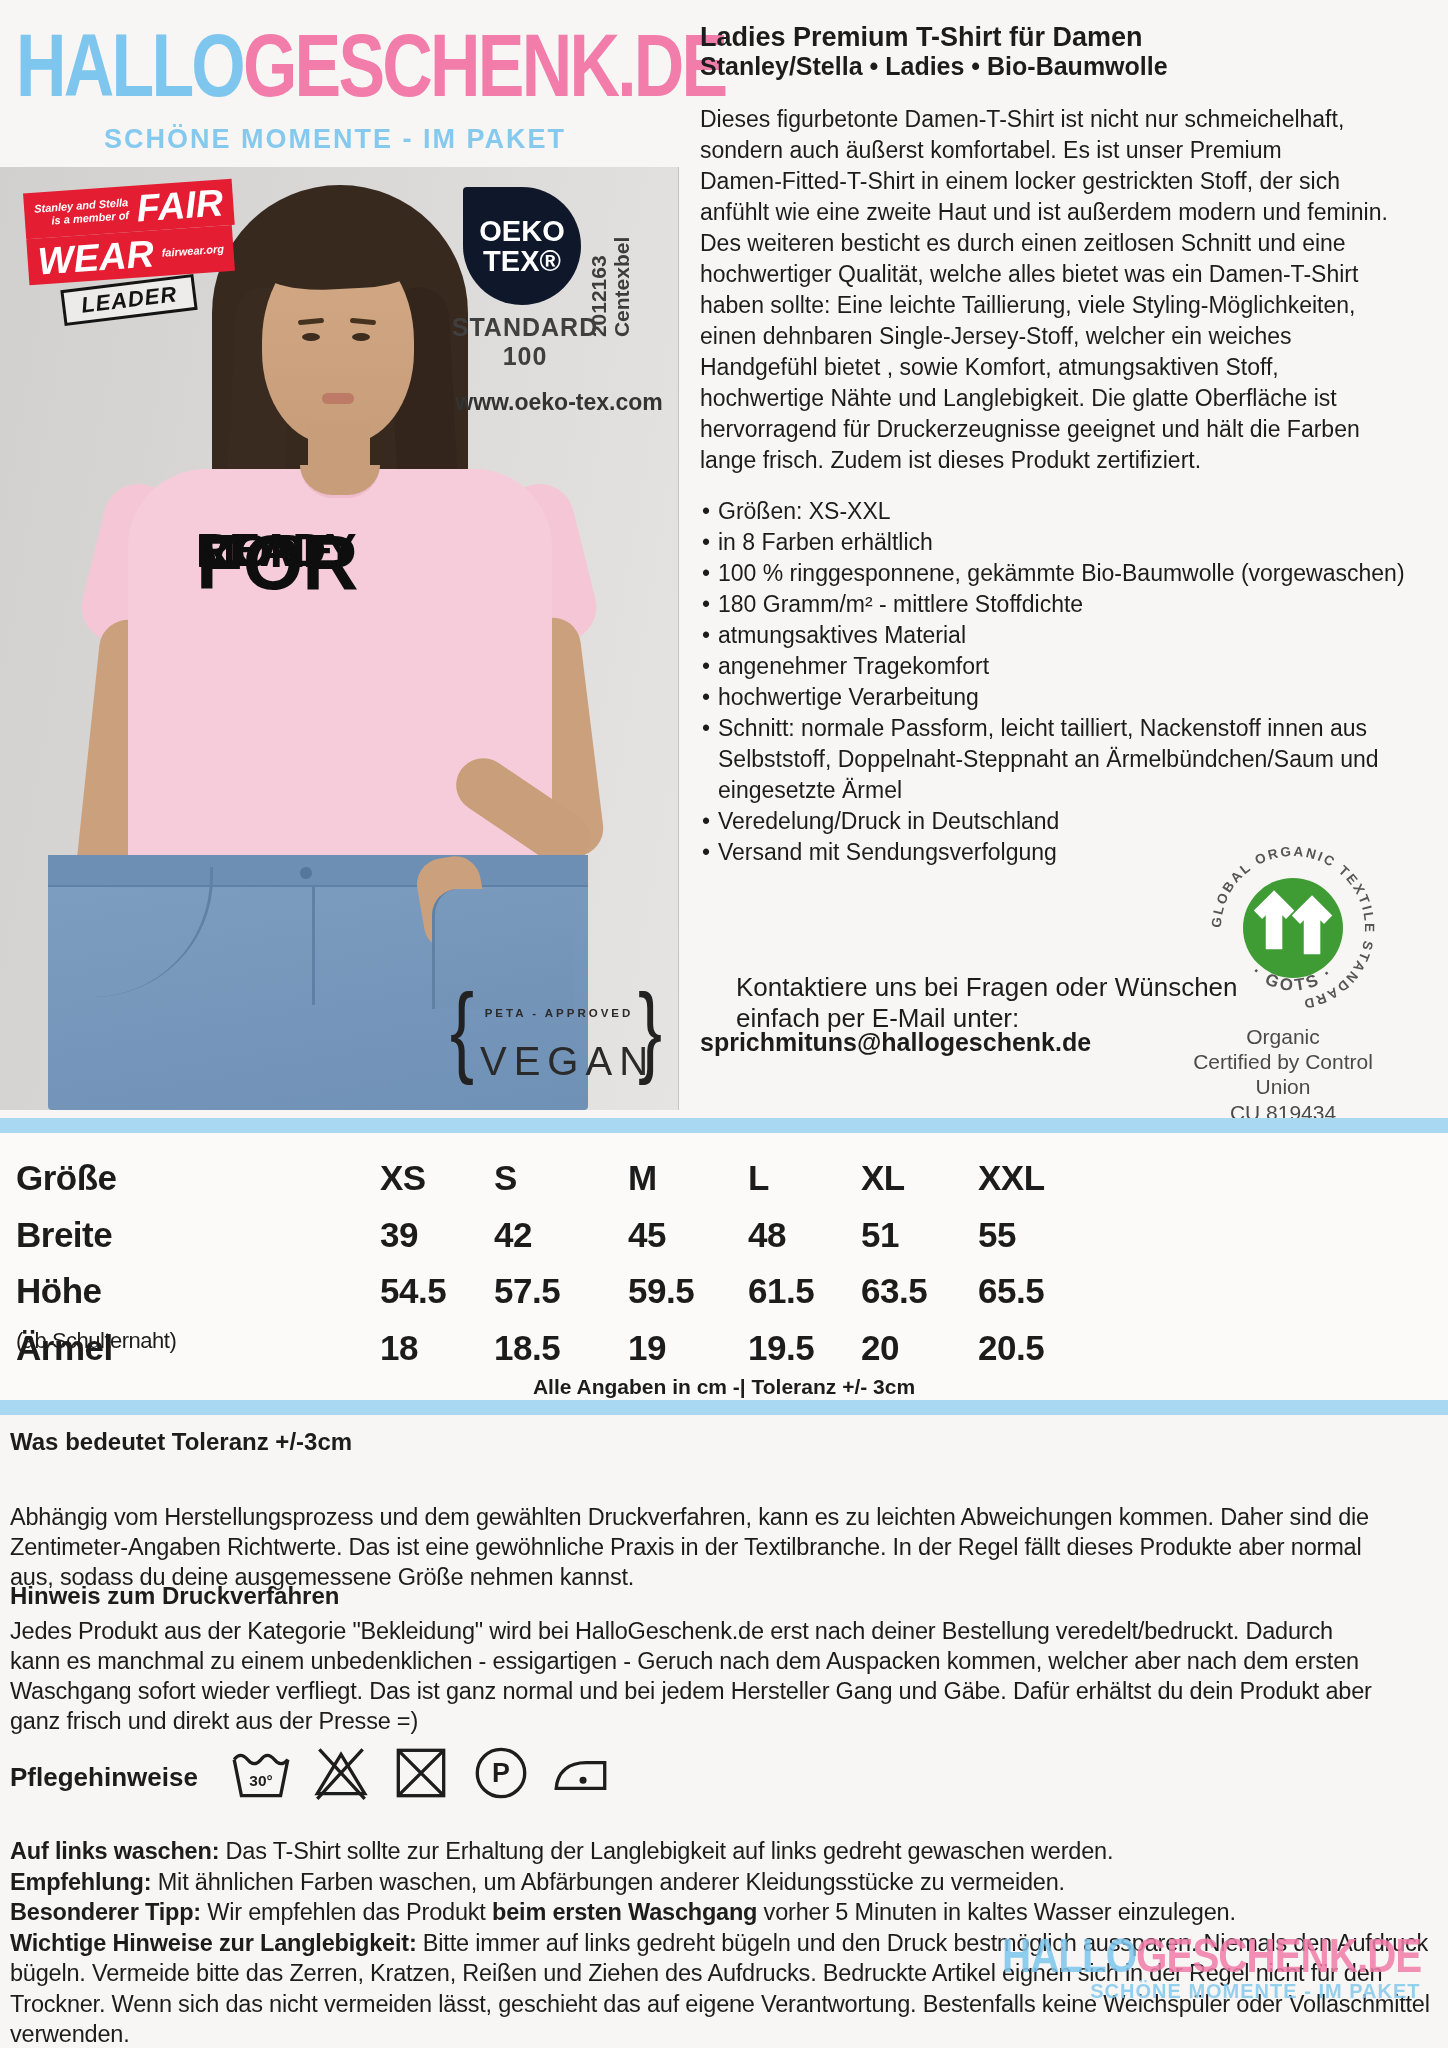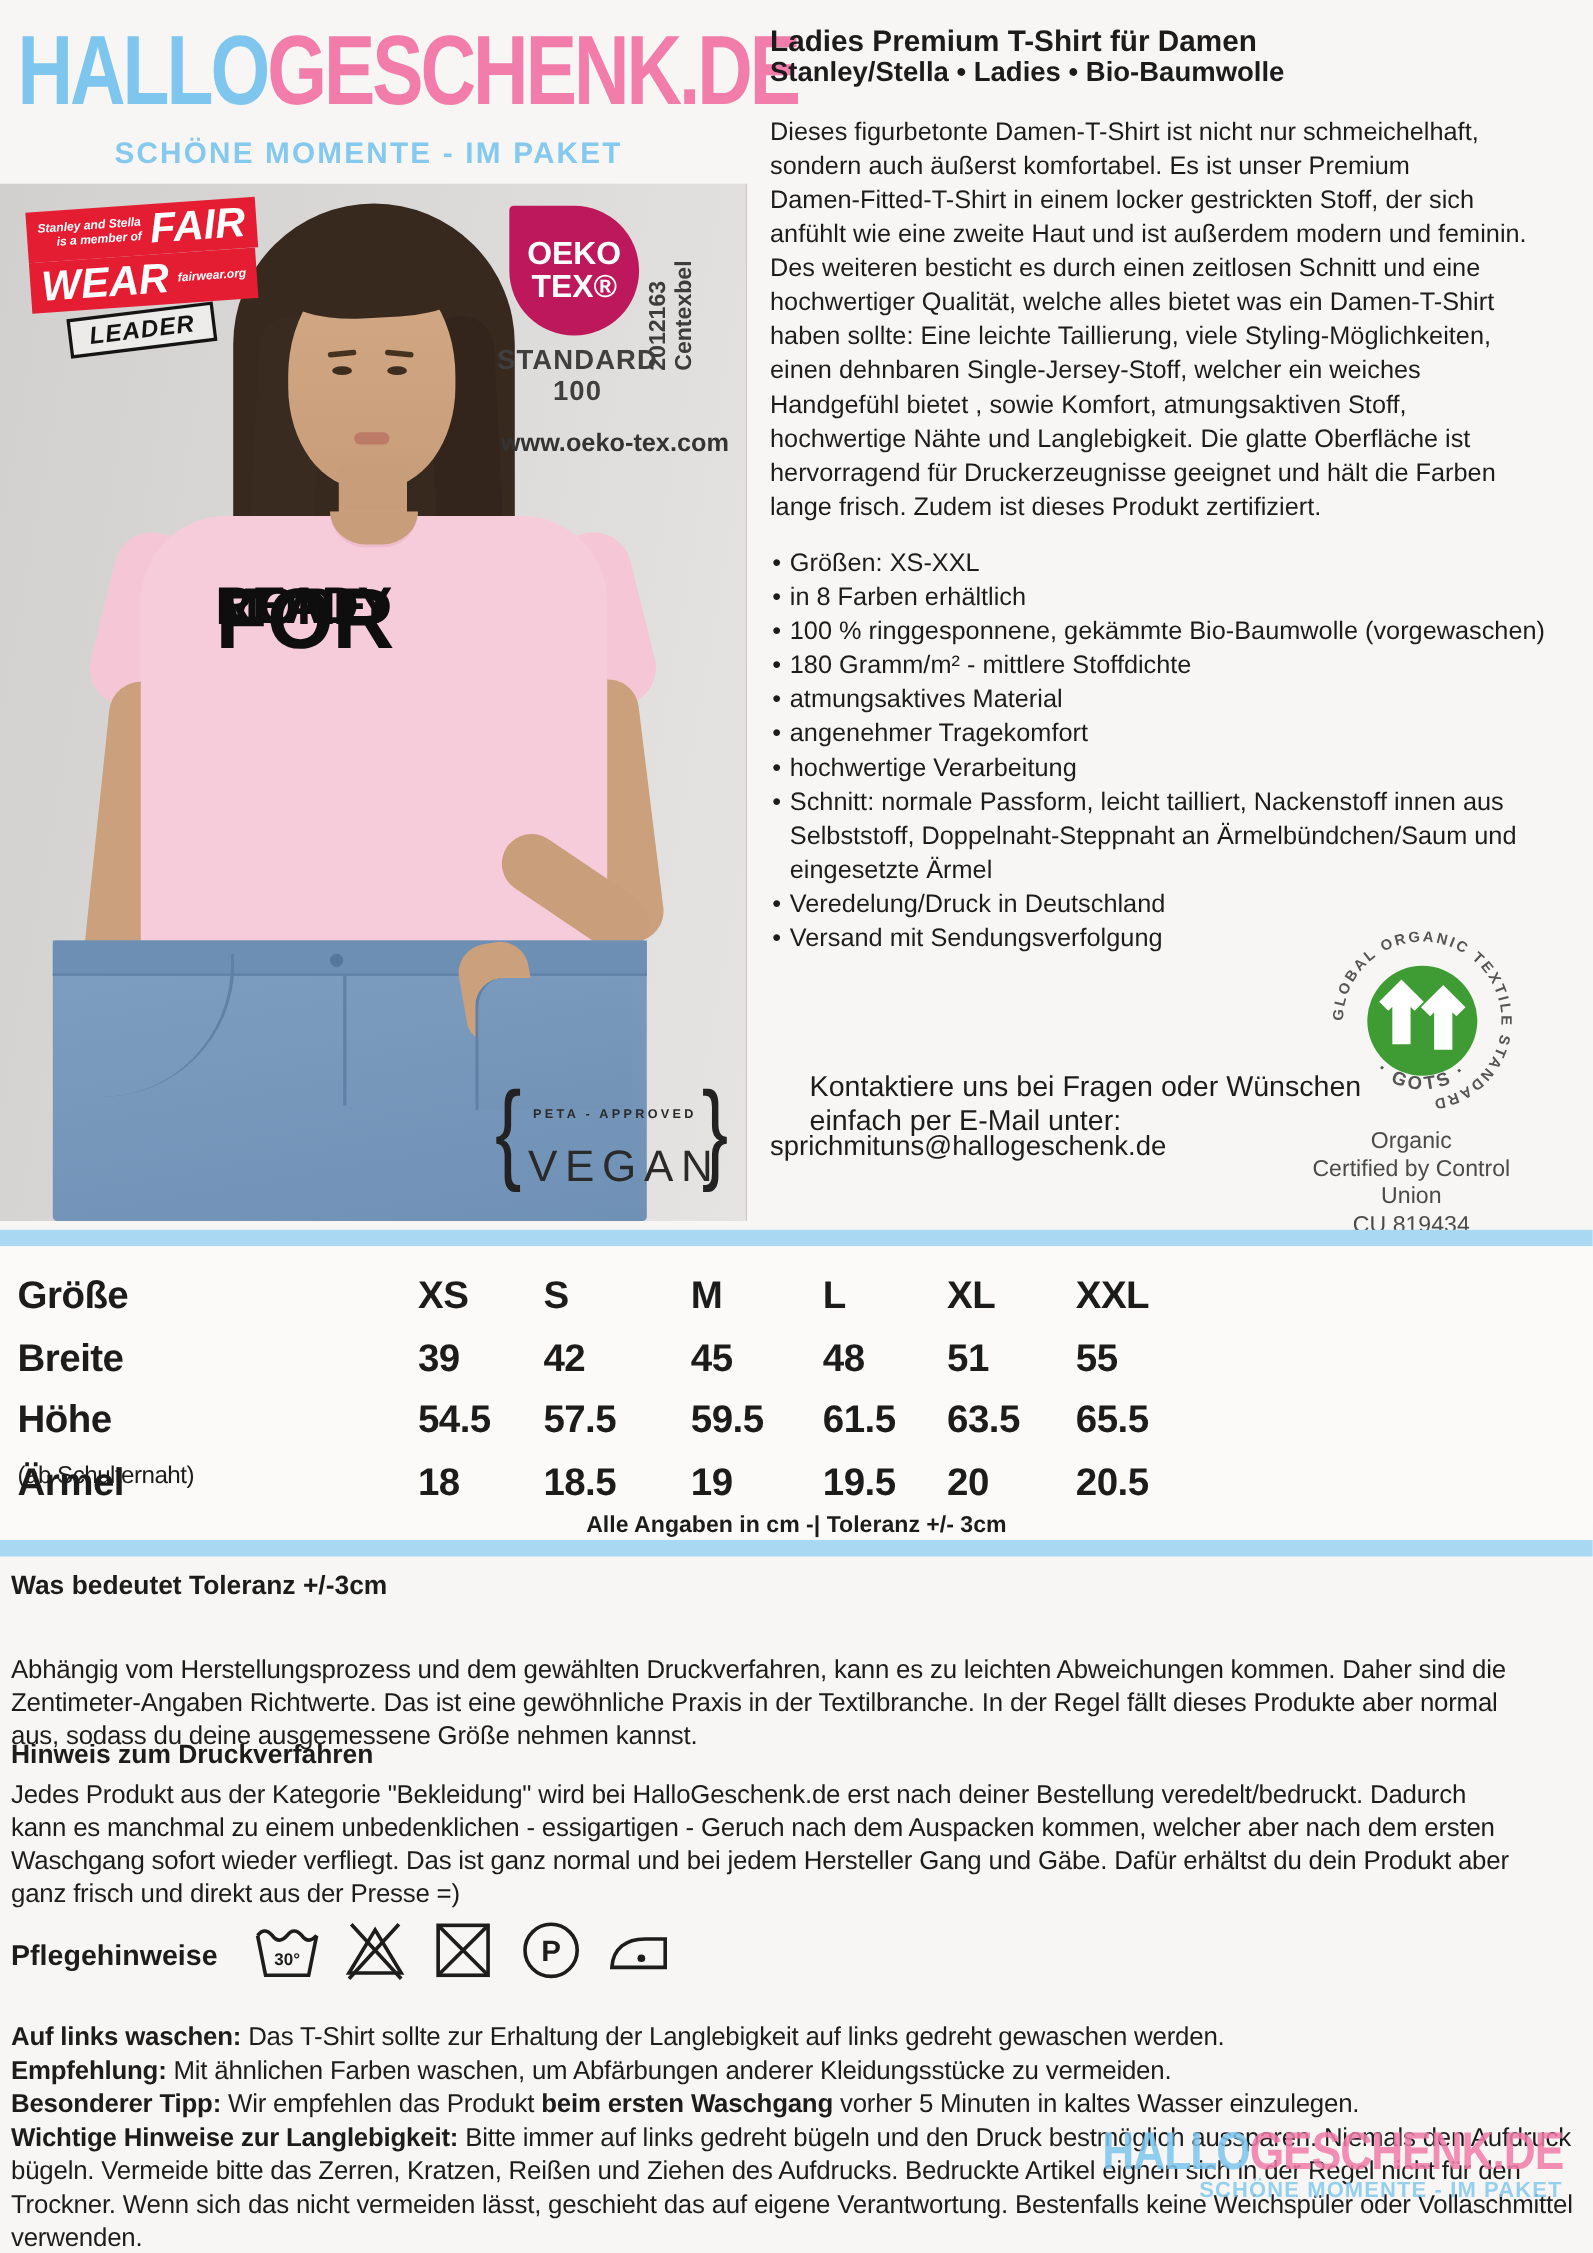--- a/index.html
+++ b/index.html
@@ -53,21 +53,21 @@
   .fairwear{left:26px;top:186px;transform:rotate(-4deg);color:#fff;font-style:italic;}
   .fw-row{display:flex;align-items:center;background:#e41d33;padding:4px 10px;width:max-content;}
   .fw-small{font-size:11px;font-weight:700;line-height:1.15;margin-right:8px;text-align:right;}
   .fw-big{font-size:38px;font-weight:900;line-height:1;letter-spacing:0;}
   .fw-url{font-size:11px;font-weight:700;margin-left:8px;}
   .leader{left:62px;top:282px;border:3px solid #141414;color:#141414;background:rgba(255,255,255,.55);
           font-weight:900;font-size:22px;letter-spacing:1px;padding:2px 16px;transform:rotate(-7deg);font-style:italic;width:max-content;}
 
   
   .oeko{left:445px;top:183px;width:228px;}
-  .oeko-drop{position:absolute;left:18px;top:4px;width:118px;height:118px;background:#be185d;
+  .oeko-drop{position:absolute;left:18px;top:4px;width:118px;height:118px;background:#0f172a;
              border-radius:4px 59px 59px 59px;display:flex;flex-direction:column;align-items:center;justify-content:center;
              color:#fff;font-weight:800;font-size:29px;line-height:1.05;letter-spacing:0;}
   .oeko-cert{position:absolute;left:100px;top:66px;width:130px;transform:rotate(-90deg);transform-origin:center;
              font-weight:700;font-size:21px;line-height:1.1;color:#3c3c3c;text-align:left;}
   .oeko-standard{position:absolute;left:0;top:130px;width:160px;text-align:center;font-weight:700;font-size:25px;
                  line-height:1.15;color:#3f3f3f;letter-spacing:1px;}
   .oeko-url{position:absolute;left:0;top:206px;width:228px;text-align:center;font-weight:700;font-size:23px;color:#333;}
 
   
   .vegan{left:446px;top:993px;width:220px;height:92px;color:#2a2a2a;}
@@ -81,21 +81,21 @@
   .right-col{left:700px;top:0;width:745px;height:1115px;}
   .right-col > div{position:absolute;left:0;width:745px;}
   .prod-title{top:22px;font-size:27px;font-weight:800;}
   .prod-subtitle{top:52px;font-size:25px;font-weight:800;}
   .prod-desc{top:104px;font-size:23px;line-height:31px;white-space:pre-line;}
   .bullets{top:496px;font-size:23px;line-height:31px;margin:0;padding:0;list-style:none;}
   .bullets li{padding-left:18px;position:relative;}
   .bullets li::before{content:"•";position:absolute;left:2px;}
   .delivery{top:886px;font-size:23px;line-height:31px;white-space:pre-line;}
   .contact{top:972px;font-size:26px;line-height:31px;white-space:pre-line;margin-left:36px;}
-  .email{top:1028px;font-size:25px;font-weight:400;}
+  .email{top:1028px;font-size:25px;font-weight:700;}
 
   
   .gots{left:1168px;top:840px;width:230px;text-align:center;}
   .gots-caption{margin-top:2px;font-size:21px;line-height:1.2;color:#4a4a4a;}
 
   
   .stripe{left:0;width:1448px;height:15px;background:#a9d9f2;}
   .stripe.s1{top:1118px;} .stripe.s2{top:1400px;}
   .table-area{left:0;top:1133px;width:1448px;height:267px;background:#fbfaf9;}
   .trow{position:absolute;left:0;width:1448px;font-weight:800;font-size:35px;letter-spacing:-0.5px;}

